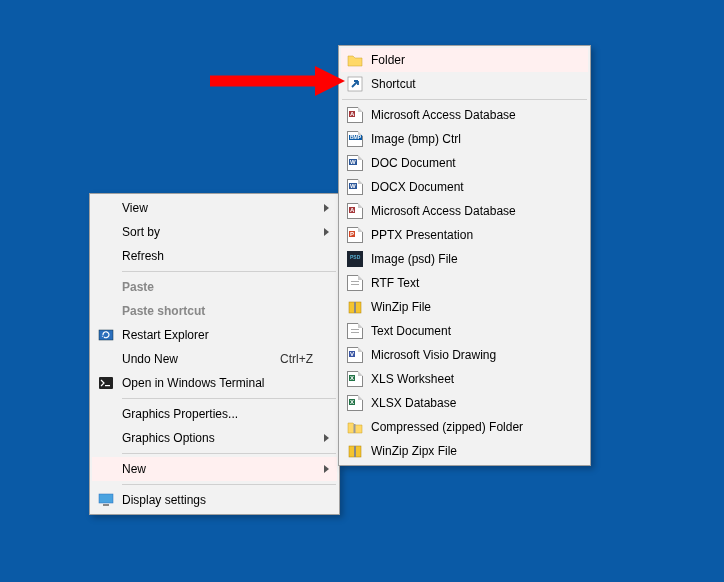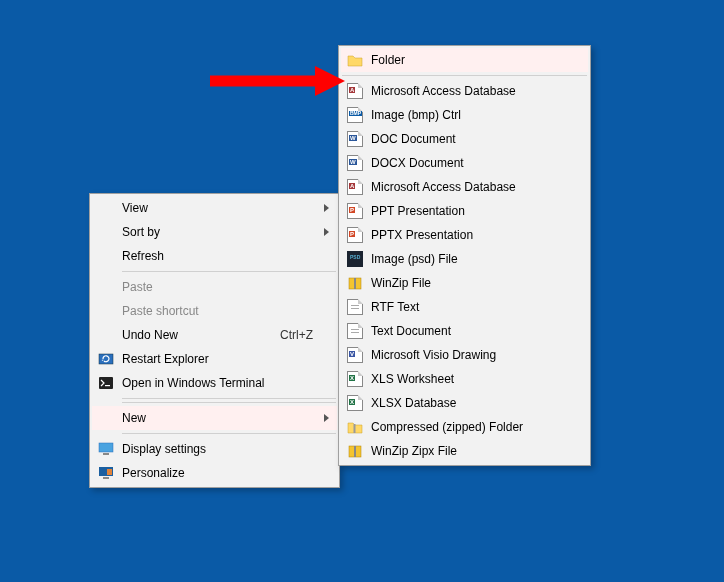--- a/index.html
+++ b/index.html
@@ -23,21 +23,21 @@
   display: flex;
   align-items: center;
   height: 24px;
   padding: 0 28px 0 30px;
   position: relative;
   white-space: nowrap;
   cursor: default;
 }
 .menu .item.hover { background: #fff0f0; }
 .menu .item.narrow { padding-right: 12px; }
-.menu .item.disabled { color: #888; }
+.menu .item.disabled { color: #888; font-weight: bold; }
 .menu .sep {
   height: 1px;
   background: #d0d0d0;
   margin: 3px 1px 3px 30px;
 }
 .menu .sep.full { margin-left: 1px; }
 .menu .icon {
   position: absolute;
   left: 6px; top: 50%;
   transform: translateY(-50%);
@@ -110,80 +110,86 @@
       <span>Refresh</span>
     </div>
   <div class="sep"></div>
   <div class="item disabled">
       <span>Paste</span>
     </div>
   <div class="item disabled">
       <span>Paste shortcut</span>
     </div>
   <div class="item">
-      <span>Undo New</span>
-      <span class="shortcut">Ctrl+Z</span>
-    </div>
-  <div class="item">
     <span class="icon">
         <svg width="16" height="16">
           <rect x="1" y="3" width="14" height="10" fill="#2a6fbd" stroke="#134" stroke-width="0.5"></rect>
           <path d="M5 8 a3 3 0 1 1 1 2" fill="none" stroke="#fff" stroke-width="1.2"></path>
           <path d="M5 10 l-1.5 -1 l2 -0.5 z" fill="#fff"></path>
         </svg>
       </span>
     <span>Restart Explorer</span>
   </div>
   <div class="item">
+      <span>Undo New</span>
+      <span class="shortcut">Ctrl+Z</span>
+    </div>
+  <div class="item">
     <span class="icon">
         <svg width="16" height="16">
           <rect x="1" y="2" width="14" height="12" fill="#222" rx="1"></rect>
           <path d="M3 5 l3 3 l-3 3" fill="none" stroke="#fff" stroke-width="1.2"></path>
           <rect x="7" y="10" width="5" height="1.2" fill="#fff"></rect>
         </svg>
       </span>
     <span>Open in Windows Terminal</span>
   </div>
   <div class="sep"></div>
+  <div class="item">
+      <span>Graphics Properties...</span>
+    </div>
+  <div class="item">
+      <span>Graphics Options</span>
+      <span class="arrow"></span>
+    </div>
   <div class="sep"></div>
   <div class="item hover">
       <span>New</span>
       <span class="arrow"></span>
     </div>
   <div class="sep"></div>
   <div class="item">
     <span class="icon">
         <svg width="16" height="16">
           <rect x="1" y="2" width="14" height="9" fill="#4aa3e0" stroke="#2a6fbd" stroke-width="0.5"></rect>
           <rect x="5" y="12" width="6" height="2" fill="#888"></rect>
         </svg>
       </span>
     <span>Display settings</span>
   </div>
-  <div class="item">
-    <span class="icon">
-        <svg width="16" height="16">
-          <rect x="1" y="2" width="14" height="9" fill="#1b5fa0"></rect>
-          <rect x="5" y="12" width="6" height="2" fill="#888"></rect>
-          <rect x="9" y="4" width="5" height="6" fill="#e0833a"></rect>
-        </svg>
-      </span>
-    <span>Personalize</span>
-  </div>
 </div>
 
 <div class="menu" style="left:338px; top:45px; width:253px;">
   <div class="item narrow hover">
     <span class="icon">
         <svg width="16" height="16">
           <path d="M1 4 h5 l2 2 h7 v8 h-14 z" fill="#ffd867" stroke="#caa22a" stroke-width="0.5"></path>
         </svg>
       </span>
     <span>Folder</span>
   </div>
+  <div class="item narrow">
+    <span class="icon">
+        <svg width="16" height="16">
+          <rect x="1" y="1" width="14" height="14" fill="#fff" stroke="#888" stroke-width="0.6"></rect>
+          <path d="M5 11 L11 5 M11 5 h-4 M11 5 v4" fill="none" stroke="#1b5fa0" stroke-width="1.8"></path>
+        </svg>
+      </span>
+    <span>Shortcut</span>
+  </div>
   <div class="sep full"></div>
   <div class="item narrow">
     <span class="icon">
         <span class="ficon">
           <span class="fold"></span>
           <span class="tag" style="--tag-bg:#a4373a">A</span>
         </span>
       </span>
     <span>Microsoft Access Database</span>
   </div>
@@ -215,63 +221,54 @@
     <span>DOCX Document</span>
   </div>
   <div class="item narrow">
     <span class="icon">
         <span class="ficon">
           <span class="fold"></span>
           <span class="tag" style="--tag-bg:#a4373a">A</span>
         </span>
       </span>
     <span>Microsoft Access Database</span>
-  </div>
-  <div class="item narrow">
-    <span class="icon">
-        <span class="ficon">
-          <span class="fold"></span>
-          <span class="tag" style="--tag-bg:#d24726">P</span>
-        </span>
-      </span>
-    <span>PPT Presentation</span>
   </div>
   <div class="item narrow">
     <span class="icon">
         <span class="ficon">
           <span class="fold"></span>
           <span class="tag" style="--tag-bg:#d24726">P</span>
         </span>
       </span>
     <span>PPTX Presentation</span>
   </div>
   <div class="item narrow">
     <span class="icon">
         <span class="ficon" style="background:#1a2330;border-color:#1a2330">
           <span class="tag" style="--tag-bg:#1a2330;color:#5ac;font-size:5px">PSD</span>
         </span>
       </span>
     <span>Image (psd) File</span>
   </div>
   <div class="item narrow">
     <span class="icon">
+        <span class="ficon lines">
+          <span class="fold"></span>
+        </span>
+      </span>
+    <span>RTF Text</span>
+  </div>
+  <div class="item narrow">
+    <span class="icon">
         <svg width="16" height="16">
           <rect x="2" y="3" width="12" height="11" fill="#f4c430" stroke="#b08000" stroke-width="0.5"></rect>
           <rect x="7" y="3" width="2" height="11" fill="#888"></rect>
         </svg>
       </span>
     <span>WinZip File</span>
-  </div>
-  <div class="item narrow">
-    <span class="icon">
-        <span class="ficon lines">
-          <span class="fold"></span>
-        </span>
-      </span>
-    <span>RTF Text</span>
   </div>
   <div class="item narrow">
     <span class="icon">
         <span class="ficon lines">
           <span class="fold"></span>
         </span>
       </span>
     <span>Text Document</span>
   </div>
   <div class="item narrow">

